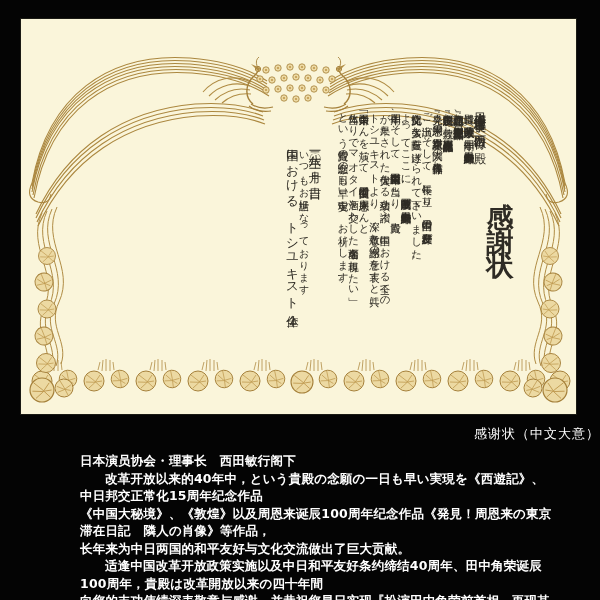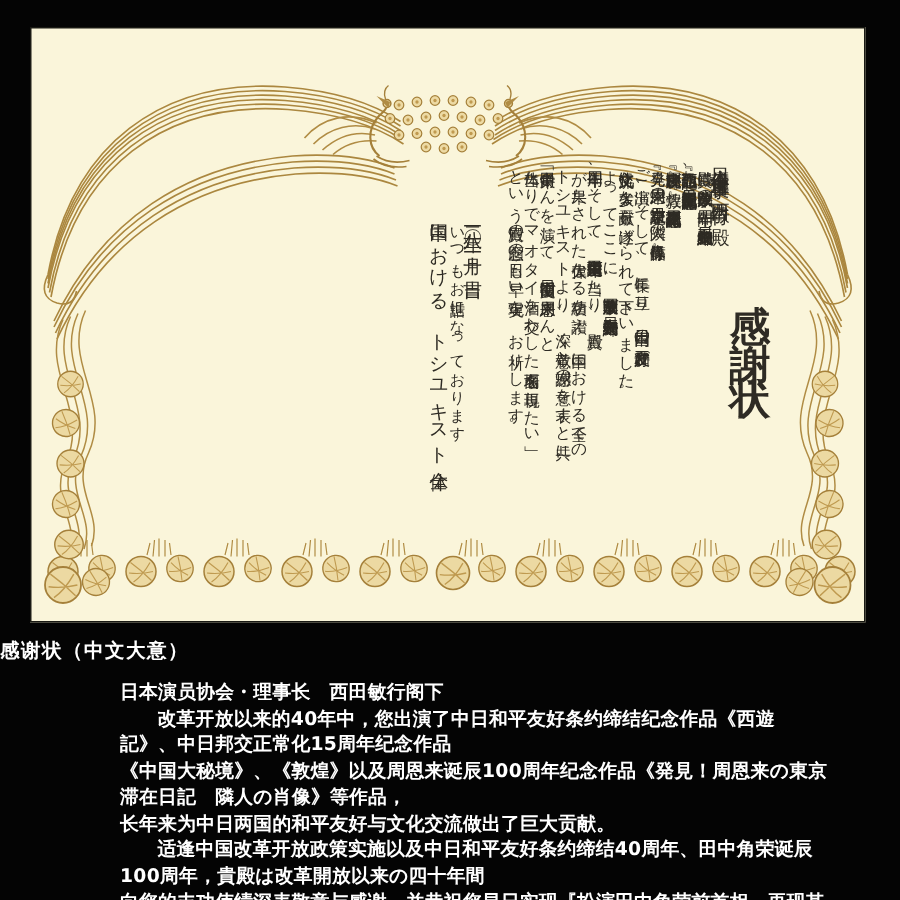--- a/index.html
+++ b/index.html
@@ -16,21 +16,21 @@
   .cert-text p{margin:0;line-height:1;}
   .cert-title{font-size:27px;letter-spacing:24px;padding-top:80px;margin-left:14px;font-weight:bold;}
   .cert-recipient{font-size:12.5px;letter-spacing:1px;margin-left:12px;}
   .cert-col{font-size:10.5px;letter-spacing:0.2px;padding-top:4px;margin-left:11px;}
   .cert-col.gap-after{margin-left:16px;}
   .cert-date{font-size:12.5px;letter-spacing:1px;padding-top:40px;margin-left:12px;}
   .cert-greet2{font-size:10px;letter-spacing:0.5px;padding-top:43px;margin-left:12px;}
   .cert-sign{font-size:12.5px;letter-spacing:0.8px;padding-top:37px;}
   
   .cn-section{position:absolute;left:0;top:415px;width:600px;height:185px;color:#fff;}
-  .cn-title{margin-top:10px;text-align:left;font-size:13px;font-weight:bold;letter-spacing:1px;}
+  .cn-title{margin-top:10px;text-align:right;font-size:13px;font-weight:normal;letter-spacing:1px;}
   .cn-lines{margin-top:9px;padding:0 48px 0 52px;}
   .cn-line{font-size:12.5px;font-weight:bold;line-height:17.5px;letter-spacing:0.2px;margin-left:28px;}
   .cn-line.indent{text-indent:2em;}
 </style>
 </head>
 <body>
 
 <div class="page">
 
   <div class="certificate">
@@ -207,21 +207,21 @@
       <p class="cert-date">二〇一八年　十一月　吉日</p>
       <p class="cert-greet2">いつもお世話になっております</p>
       <p class="cert-sign">中国における　トシユキスト全体</p>
     </div>
   </div>
 
   <div class="cn-section">
     <div class="cn-title">感谢状（中文大意）</div>
     <div class="cn-lines">
       <div class="cn-line">日本演员协会・理事长　西田敏行阁下</div>
-      <div class="cn-line indent">改革开放以来的40年中，您出演了中日和平友好条约缔结纪念作品《西遊記》、中日邦交正常化15周年纪念作品</div>
+      <div class="cn-line indent">改革开放以来的40年中，という貴殿の念願の一日も早い実現を《西遊記》、中日邦交正常化15周年纪念作品</div>
       <div class="cn-line">《中国大秘境》、《敦煌》以及周恩来诞辰100周年纪念作品《発見！周恩来の東京滞在日記　隣人の肖像》等作品，</div>
       <div class="cn-line">长年来为中日两国的和平友好与文化交流做出了巨大贡献。</div>
       <div class="cn-line indent">适逢中国改革开放政策实施以及中日和平友好条约缔结40周年、田中角荣诞辰100周年，貴殿は改革開放以来の四十年間</div>
       <div class="cn-line">向您的丰功伟绩深表敬意与感谢，并恭祝您早日实现『扮演田中角荣前首相，再现其与周恩来总理在中日邦交正常化时</div>
 
     </div>
   </div>
 
 </div>
 

